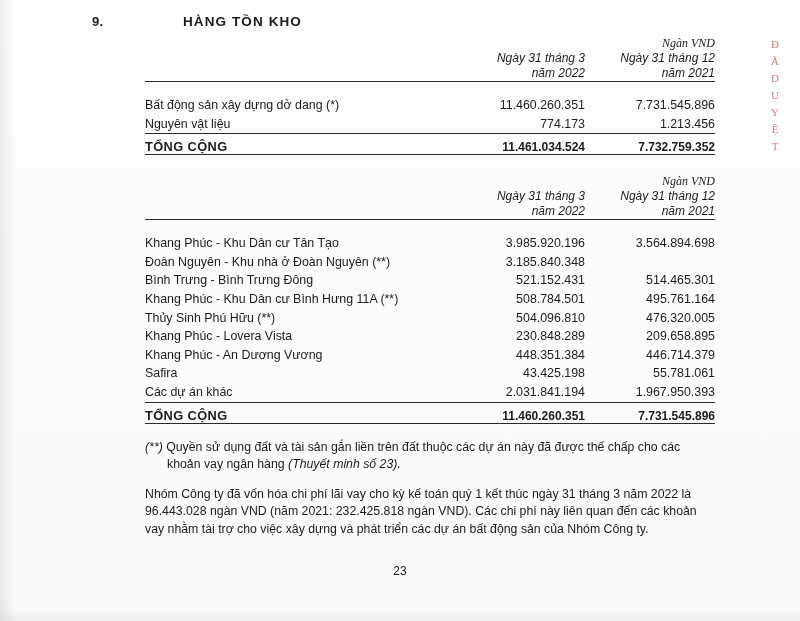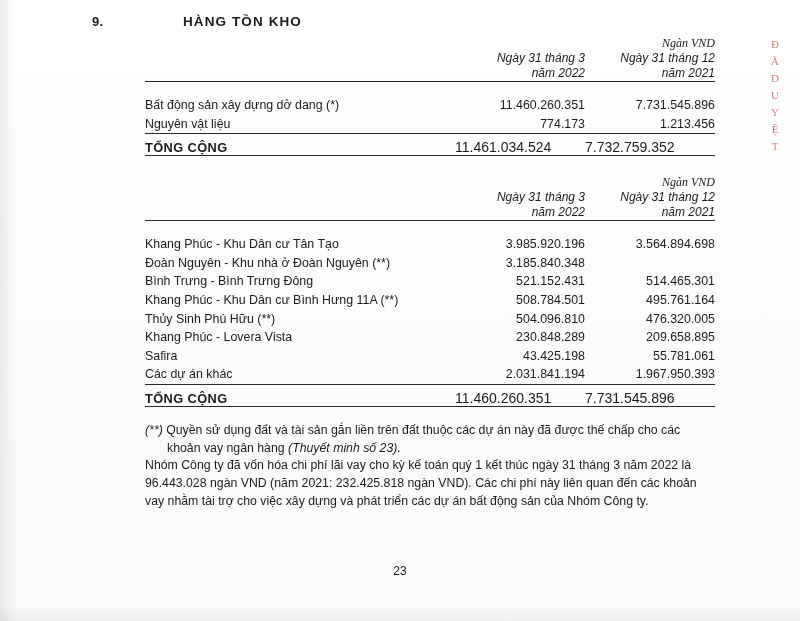--- a/index.html
+++ b/index.html
@@ -111,41 +111,43 @@
     white-space: nowrap;
   }
   .total-label {
     font-size: 12.8px;
     font-weight: bold;
     letter-spacing: .4px;
     padding-top: 3px;
     padding-bottom: 2px;
   }
   .total-num {
-    font-size: 14px;
-    font-weight: normal;
+    text-align: right;
+    font-size: 12px;
+    font-weight: bold;
     padding-top: 3px;
     padding-bottom: 2px;
   }
   .note {
     font-size: 12.3px;
     line-height: 1.42;
     margin-top: 10px;
   }
   .note .star {
     font-style: italic;
   }
   .note-indent {
     padding-left: 22px;
     text-indent: -22px;
   }
   .ital { font-style: italic; text-align: center; }
   .para {
     font-size: 12.3px;
     line-height: 1.45;
+    margin-top: 12px;
   }
   .page-no {
     position: absolute;
     left: 0; right: 0;
     top: 564px;
     text-align: center;
     font-size: 12px;
   }
   
   .margin-mark {
@@ -320,20 +322,25 @@
         <td class="row-label">Thủy Sinh Phú Hữu (**)</td>
         <td class="row-num">504.096.810</td>
         <td class="row-num">476.320.005</td>
       </tr>
       <tr>
         <td class="row-label">Khang Phúc - Lovera Vista</td>
         <td class="row-num">230.848.289</td>
         <td class="row-num">209.658.895</td>
       </tr>
       <tr>
+        <td class="row-label">Khang Phúc - An Dương Vương</td>
+        <td class="row-num">448.351.384</td>
+        <td class="row-num">446.714.379</td>
+      </tr>
+      <tr>
         <td class="row-label">Safira</td>
         <td class="row-num">43.425.198</td>
         <td class="row-num">55.781.061</td>
       </tr>
       <tr>
         <td class="row-label">Các dự án khác</td>
         <td class="row-num">2.031.841.194</td>
         <td class="row-num">1.967.950.393</td>
       </tr>
 

